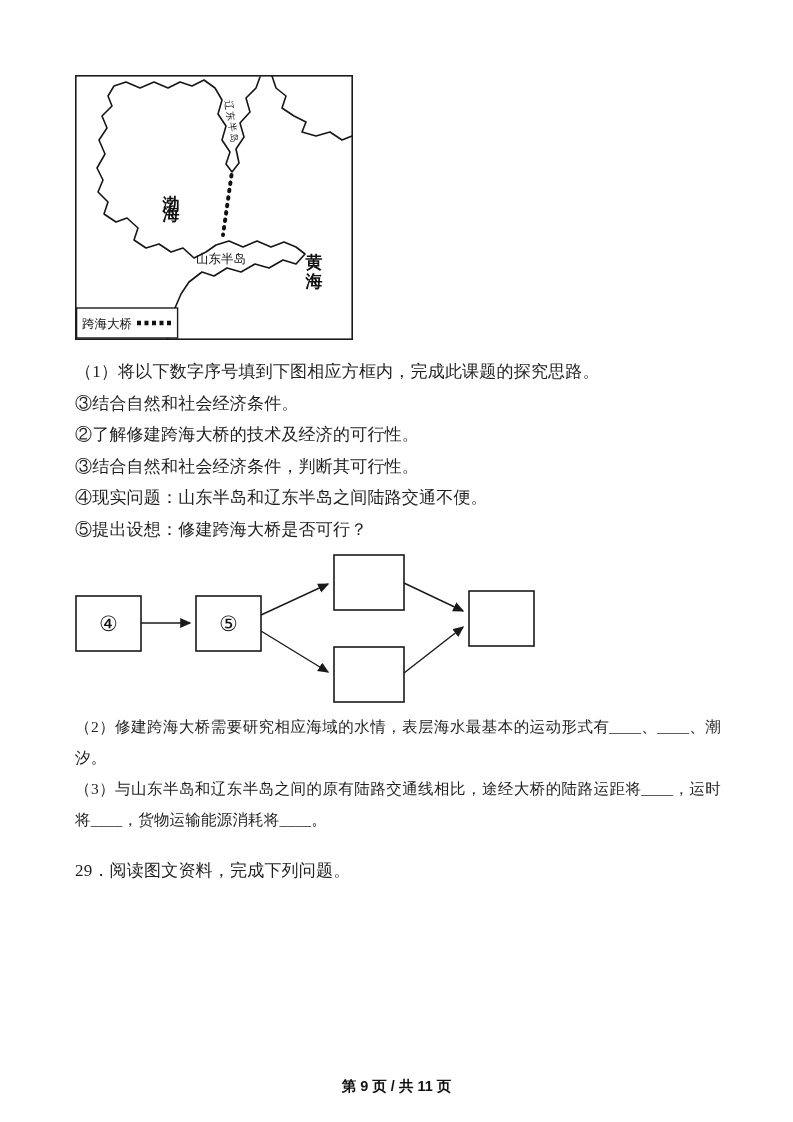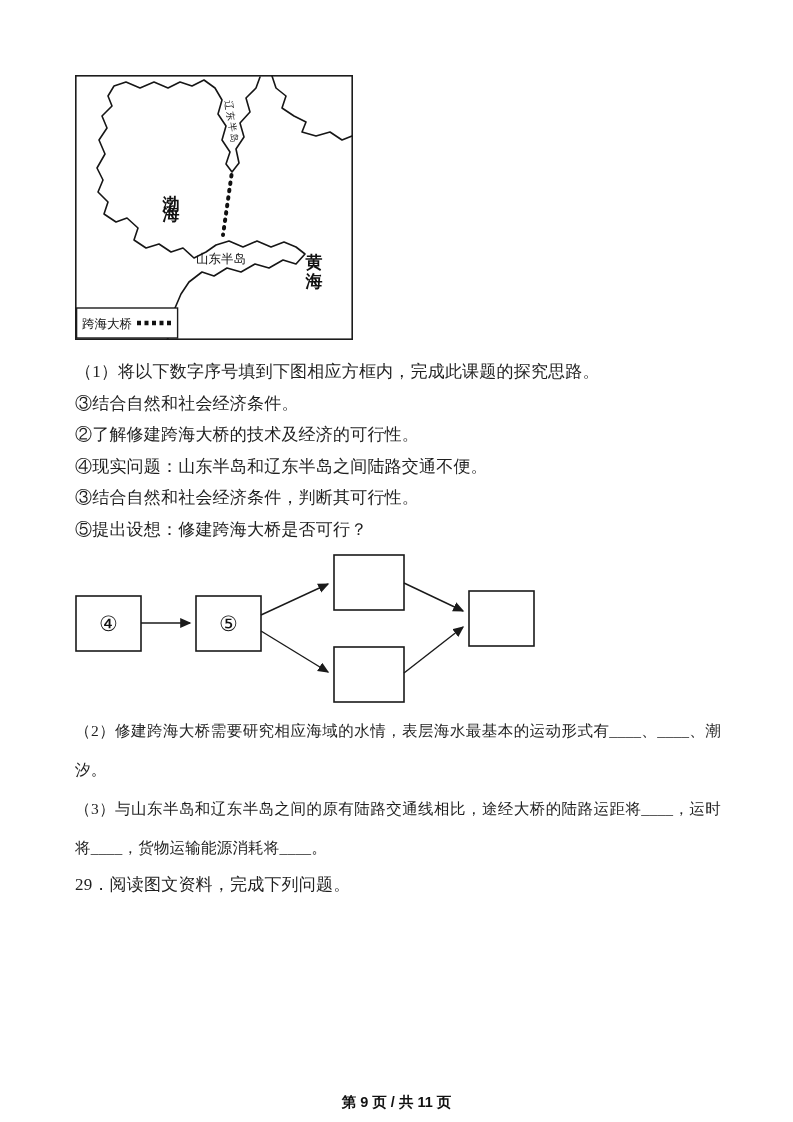--- a/index.html
+++ b/index.html
@@ -21,34 +21,34 @@
   .bridge { stroke: #111; stroke-width: 4; stroke-dasharray: 1.5 6; stroke-linecap: round; }
   .vlabel { font-size: 17px; font-weight: 600; fill: #111; writing-mode: vertical-rl; letter-spacing: 10px; font-family: "Liberation Serif", serif; }
   .vlabel.huang { letter-spacing: 19px; }
   .hlabel { font-size: 12.5px; fill: #111; font-family: "Liberation Serif", serif; }
   .plabel { font-size: 9.5px; fill: #111; letter-spacing: 1.5px; font-family: "Liberation Serif", serif; }
   .legendbox { fill: #ffffff; stroke: #1c1c1c; stroke-width: 1.4; }
   .legendline { stroke: #111; stroke-width: 4.5; stroke-dasharray: 4 3.5; }
 
   
   .line { margin: 0; font-size: 17px; line-height: 31.5px; letter-spacing: 0.2px; }
-  .para { margin: 0; font-size: 15.5px; line-height: 39px; text-align: justify; letter-spacing: 0.2px; font-family: Liberation Serif, serif; }
+  .para { margin: 0; font-size: 15.5px; line-height: 31px; text-align: justify; letter-spacing: 0.2px; font-family: Liberation Serif, serif; }
   .indent { text-indent: 2em; }
-  .q29-title { margin-top: 2px; }
+  .q29-title { margin-top: 20px; }
   .blanks-line { margin-top: 4px; }
 
   
   .flow-wrap { margin: 6px 0 0 0; }
   .fbox { fill: #ffffff; stroke: #1a1a1a; stroke-width: 1.6; }
   .fnum { font-size: 21px; fill: #111; text-anchor: middle; font-family: "Liberation Serif", serif; }
   .farrow { stroke: #1a1a1a; stroke-width: 1.4; }
 
   
   .footer {
-    position: absolute; left: 0; right: 0; bottom: 10px;
+    position: absolute; left: 0; right: 0; bottom: 26px;
     text-align: center;
     font-size: 14.5px; font-weight: 600; color: #111;
     font-family: "Liberation Sans", sans-serif;
   }
 </style>
 </head>
 <body>
 
 <div class="content">
 
@@ -80,22 +80,22 @@
 
       <rect class="legendbox" x="1.6" y="233" width="101" height="30"></rect>
       <text class="hlabel" x="7" y="253">跨海大桥</text>
       <line class="legendline" x1="62" y1="248" x2="98" y2="248"></line>
     </svg>
   </div>
 
   <p class="line">（1）将以下数字序号填到下图相应方框内，完成此课题的探究思路。</p>
   <p class="line">③结合自然和社会经济条件。</p>
   <p class="line">②了解修建跨海大桥的技术及经济的可行性。</p>
+  <p class="line">③结合自然和社会经济条件，判断其可行性。</p>
   <p class="line">④现实问题：山东半岛和辽东半岛之间陆路交通不便。</p>
-  <p class="line">③结合自然和社会经济条件，判断其可行性。</p>
   <p class="line">⑤提出设想：修建跨海大桥是否可行？</p>
 
   <div class="flow-wrap">
     <svg width="470" height="156" viewBox="0 0 470 156">
       <defs>
         <marker id="arrowhead" markerWidth="9" markerHeight="8" refX="7" refY="3.5" orient="auto">
           <path d="M0,0 L8,3.5 L0,7 Z" fill="#1a1a1a"></path>
         </marker>
       </defs>
 

